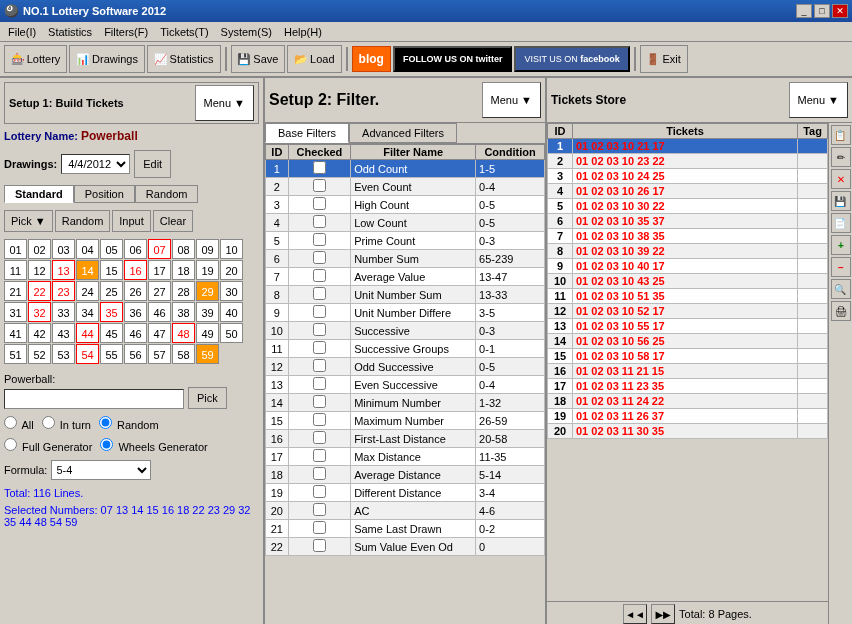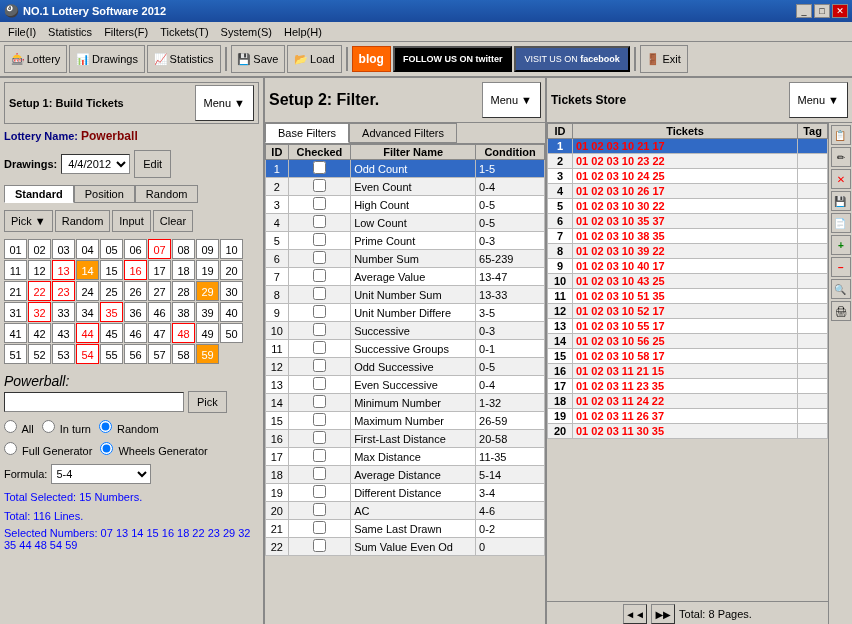--- a/index.html
+++ b/index.html
@@ -42,22 +42,22 @@
     .controls-row { display: flex; align-items: center; gap: 2px; margin: 2px 0; }
     .ctrl-btn { height: 22px; padding: 0 6px; font-size: 11px; background: #d4d0c8; border: 1px solid #888; cursor: pointer; }
     
     
     .number-grid { display: grid; grid-template-columns: repeat(10, 23px); gap: 1px; margin: 2px 0; }
     .num-cell { width: 23px; height: 20px; text-align: center; line-height: 20px; font-size: 11px; border: 1px solid #888; background: white; cursor: pointer; }
     .num-cell.red { color: red; border-color: red; }
     .num-cell.orange { background: #ff9900; color: white; }
     
     .powerball-row { margin: 4px 0 2px 0; }
-    .powerball-label { font-size: 14px; margin-bottom: 2px; font-style: italic; }
-    .powerball-input-row { display: flex; align-items: center; gap: 4px; }
+    .powerball-label { font-size: 11px; margin-bottom: 2px; }
+    .powerball-input-row { display: flex; align-items: flex-end; gap: 4px; }
     .powerball-input { width: 180px; height: 20px; border: 1px inset #888; background: white; }
     .pick-btn { height: 22px; padding: 0 8px; font-size: 11px; background: #d4d0c8; border: 1px solid #888; cursor: pointer; }
     
     .radio-row { display: flex; align-items: center; gap: 8px; margin: 2px 0; font-size: 11px; }
     .gen-row { display: flex; align-items: center; gap: 8px; margin: 2px 0; font-size: 11px; }
     .formula-row { display: flex; align-items: center; gap: 4px; margin: 2px 0; }
     .formula-label { font-size: 11px; }
     .formula-select { height: 20px; width: 100px; font-size: 11px; border: 1px solid #888; background: white; }
     
     .totals-text { font-size: 11px; color: blue; margin: 2px 0; }
@@ -292,21 +292,20 @@
       </label>
     </div>
 
     <div class="formula-row">
       <span class="formula-label">Formula:</span>
       <select class="formula-select">
         <option>5-4</option>
       </select>
     </div>
 
-    <div class="totals-text">Total Selected: 15 Numbers.</div>
     <div class="totals-text">Total: 116 Lines.</div>
     <div class="selected-nums">
       <span>Selected Numbers: 07 13 14 15 16 18 22 23 29 32</span>
       <br>
       <span>35 44 48 54 59</span>
     </div>
   </div>
 
   <div class="mid-panel">
     <div class="mid-header">

